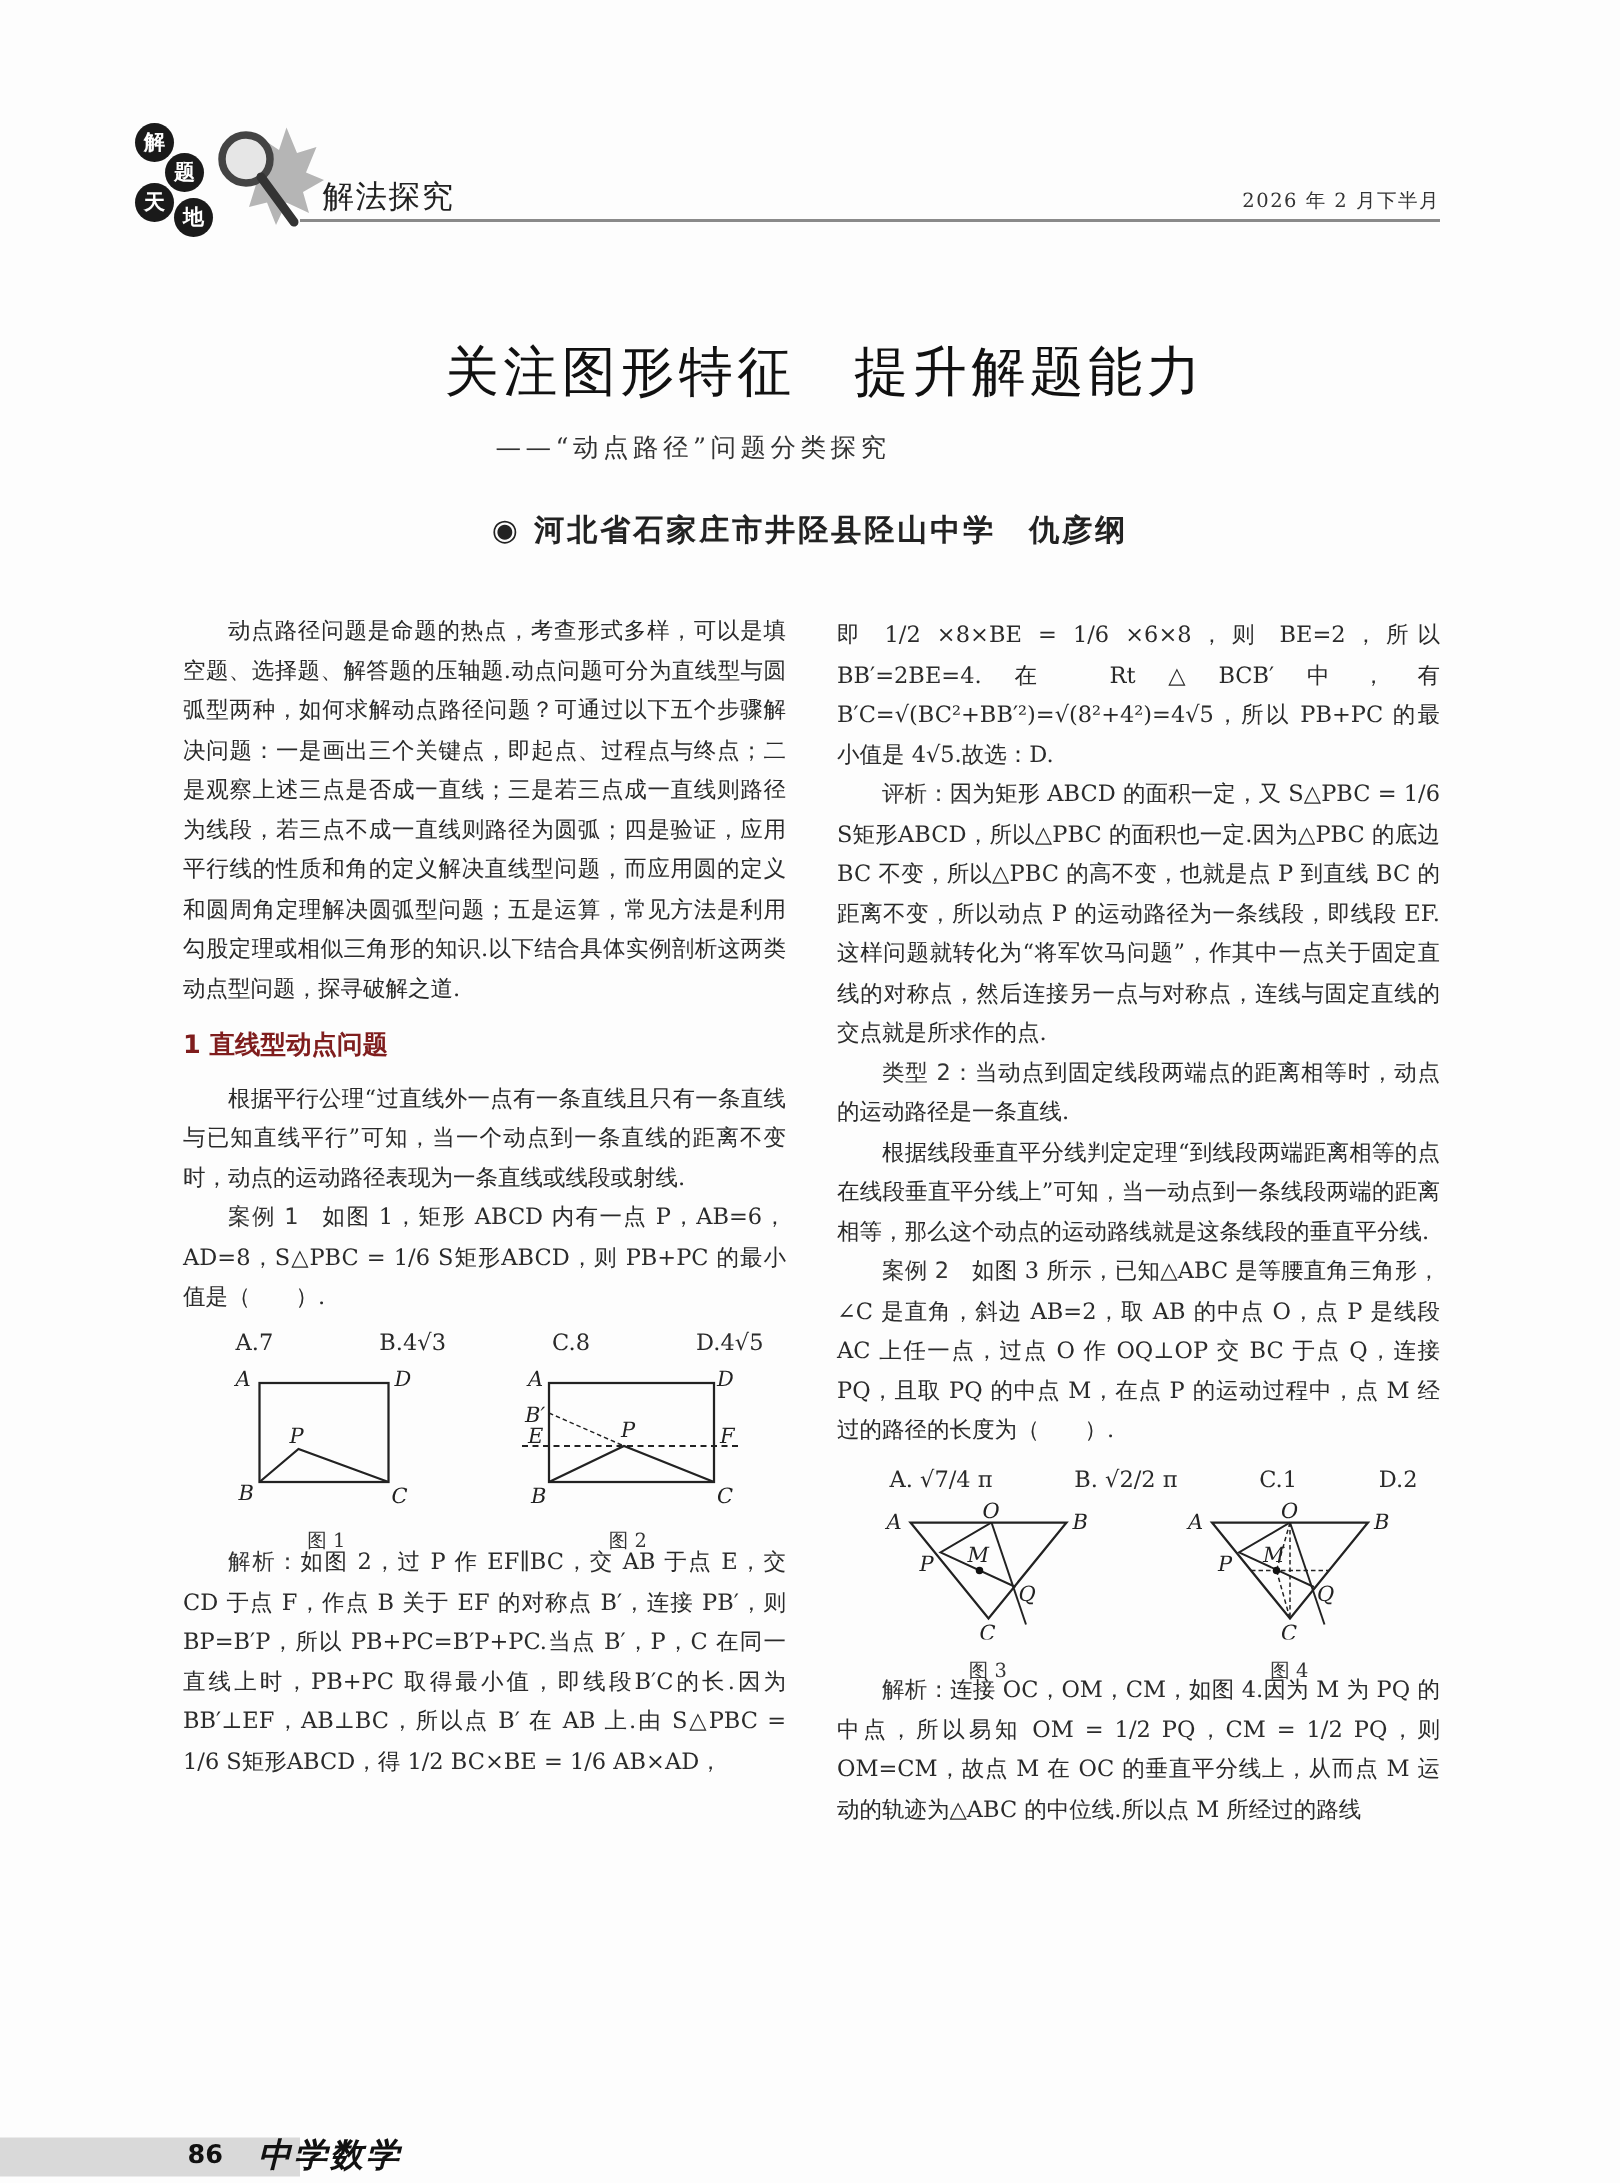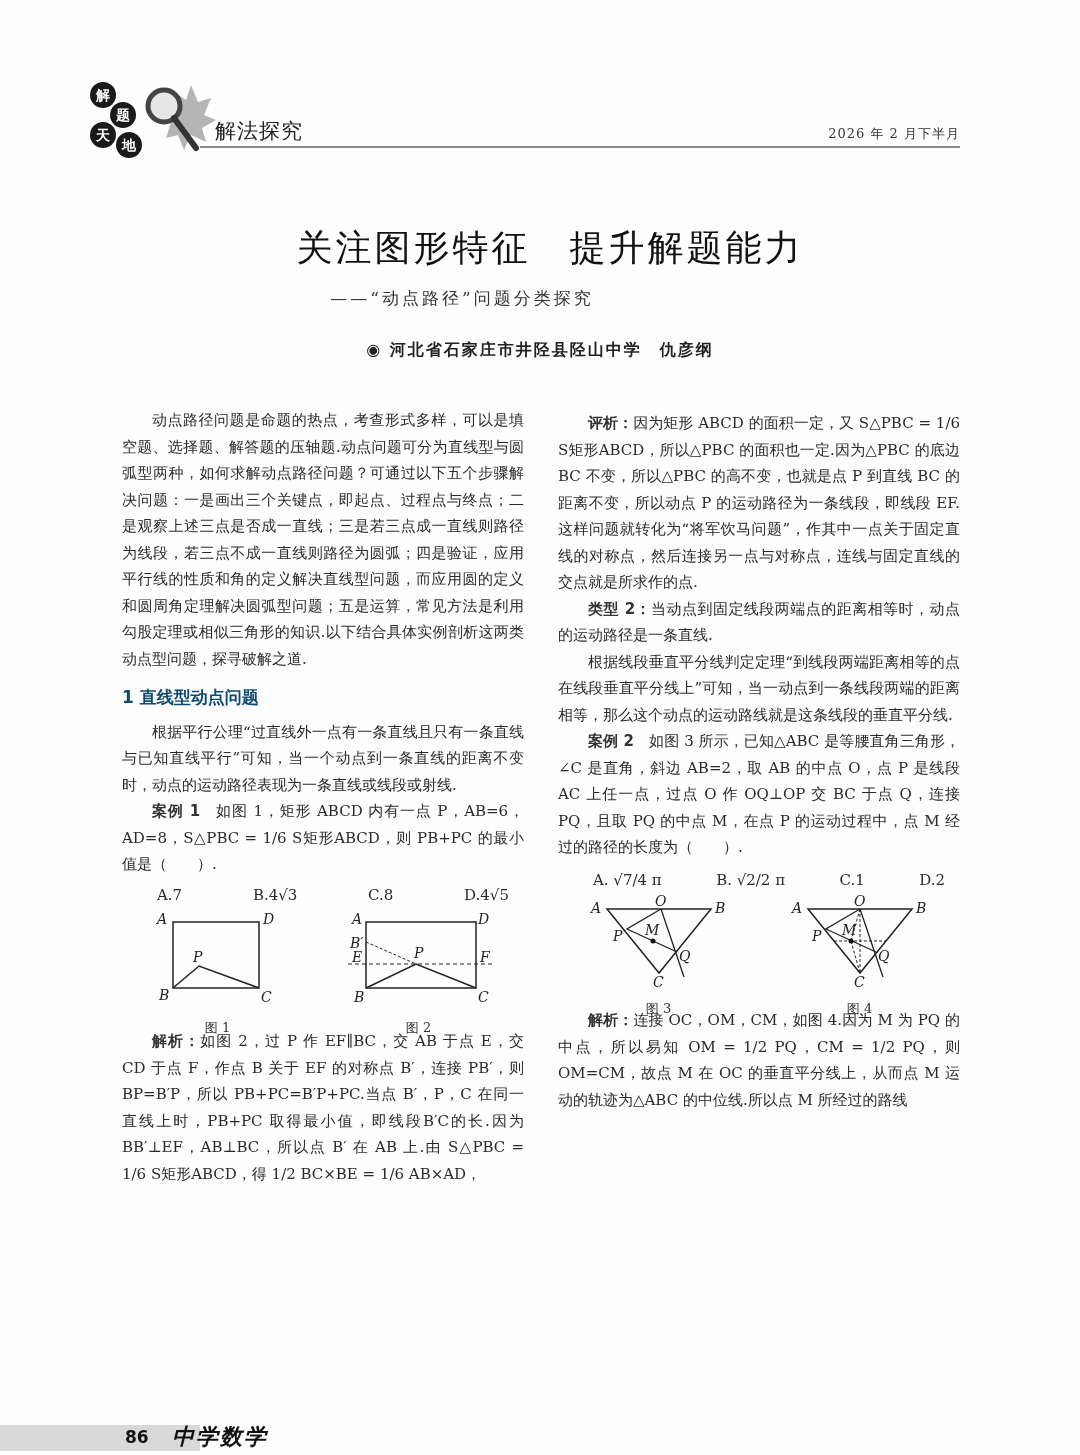--- a/index.html
+++ b/index.html
@@ -10,29 +10,29 @@
   .logo { left:88px; top:80px; width:130px; height:80px; }
   .bubble { position:absolute; width:26px; height:26px; border-radius:50%; background:#1a1a1a; color:#fff;
             font-family:"DejaVu Sans",sans-serif; font-size:14px; font-weight:bold; text-align:center; line-height:26px; }
   .section-title { left:215px; top:117px; font-family:"DejaVu Sans",sans-serif; font-size:21px; color:#222; letter-spacing:1px; }
   .header-line { left:200px; top:146px; width:760px; height:2px; background:#8a8a8a; }
   .issue-date { right:120px; top:125px; font-size:13px; color:#333; letter-spacing:1px; }
   
   .main-title { left:10px; width:1080px; top:224px; text-align:center; font-family:"DejaVu Sans",sans-serif;
                 font-size:36px; color:#111; letter-spacing:3px; word-spacing:30px; }
   .subtitle { left:0; width:924px; top:287px; text-align:center; font-size:17px; color:#333; letter-spacing:3px; }
-  .author { left:0; width:1080px; top:340px; text-align:center; font-family:"DejaVu Sans",sans-serif; font-size:16px; font-weight:bold; color:#222; letter-spacing:2px; }
+  .author { left:0; width:1080px; top:340px; text-align:center; font-family:"DejaVu Sans",sans-serif; font-size:20px; font-weight:bold; color:#222; letter-spacing:2px; }
   
   .col { width:402px; font-size:15px; line-height:26.5px; text-align:justify; color:#2a2a2a; }
   .col p { margin:0; }
   .indent { text-indent:2em; }
   .col-left { left:122px; top:407px; }
   .col-right { left:558px; top:410px; }
-  .h2 { font-family:"DejaVu Sans",sans-serif; font-weight:bold; font-size:17px; margin:12px 0 8px 0 !important; color:#0c4a6e; }
-  b.lbl { font-family:"DejaVu Sans",sans-serif; font-weight:bold; color:#333; }
+  .h2 { font-family:"DejaVu Sans",sans-serif; font-weight:bold; font-size:17px; margin:12px 0 8px 0 !important; color:#7f1d1d; }
+  b.lbl { font-family:"DejaVu Sans",sans-serif; font-weight:normal; color:#333; }
   .opts { display:flex; justify-content:space-between; padding:0 15px 0 35px; font-size:15px; }
   .page-num-bar { left:0; top:1425px; width:200px; height:26px; background:#d9d9d9; }
   .page-num { left:125px; top:1427px; font-family:"DejaVu Sans",sans-serif; font-weight:bold; font-size:17px; color:#111; }
   .mag-name { left:172px; top:1422px; font-family:"DejaVu Serif",serif; font-weight:bold; font-style:italic; font-size:22px; color:#111; letter-spacing:2px; }
   .fig-caption { font-size:13px; color:#333; text-align:center; }
   svg text { font-family:"DejaVu Serif",serif; font-style:italic; font-size:14px; fill:#222; }
 </style>
 </head>
 <body>
 
@@ -94,20 +94,21 @@
         <text x="10" y="92">B</text>
         <text x="134" y="92">C</text>
       </svg>
       <div class="fig-caption">图 2</div>
     </div>
   </div>
   <p class="indent"><b class="lbl">解析：</b><span>如图 2，过 P 作 EF∥BC，交 AB 于点 E，交 CD 于点 F，作点 B 关于 EF 的对称点 B′，连接 PB′，则 BP=B′P，所以 PB+PC=B′P+PC.当点 B′，P，C 在同一直线上时，PB+PC 取得最小值，即线段B′C的长.因为 BB′⊥EF，AB⊥BC，所以点 B′ 在 AB 上.由 S△PBC = 1/6 S矩形ABCD，得 1/2 BC×BE = 1/6 AB×AD，</span></p>
 </div>
 
 <div class="abs col col-right">
+  <p>即 1/2 ×8×BE = 1/6 ×6×8，则 BE=2，所以 BB′=2BE=4.在 Rt△BCB′中，有 B′C=√(BC²+BB′²)=√(8²+4²)=4√5，所以 PB+PC 的最小值是 4√5.故选：D.</p>
   <p class="indent"><b class="lbl">评析：</b><span>因为矩形 ABCD 的面积一定，又 S△PBC = 1/6 S矩形ABCD，所以△PBC 的面积也一定.因为△PBC 的底边 BC 不变，所以△PBC 的高不变，也就是点 P 到直线 BC 的距离不变，所以动点 P 的运动路径为一条线段，即线段 EF.这样问题就转化为“将军饮马问题”，作其中一点关于固定直线的对称点，然后连接另一点与对称点，连线与固定直线的交点就是所求作的点.</span></p>
   <p class="indent"><b class="lbl">类型 2：</b><span>当动点到固定线段两端点的距离相等时，动点的运动路径是一条直线.</span></p>
   <p class="indent">根据线段垂直平分线判定定理“到线段两端距离相等的点在线段垂直平分线上”可知，当一动点到一条线段两端的距离相等，那么这个动点的运动路线就是这条线段的垂直平分线.</p>
   <p class="indent"><b class="lbl">案例 2</b> <span>如图 3 所示，已知△ABC 是等腰直角三角形，∠C 是直角，斜边 AB=2，取 AB 的中点 O，点 P 是线段 AC 上任一点，过点 O 作 OQ⊥OP 交 BC 于点 Q，连接 PQ，且取 PQ 的中点 M，在点 P 的运动过程中，点 M 经过的路径的长度为（　　）.</span></p>
   <div class="opts" style="margin-top:6px">
     <span>A. √7/4 π</span>
     <span>B. √2/2 π</span>
     <span>C.1</span>
     <span>D.2</span>
   </div>

